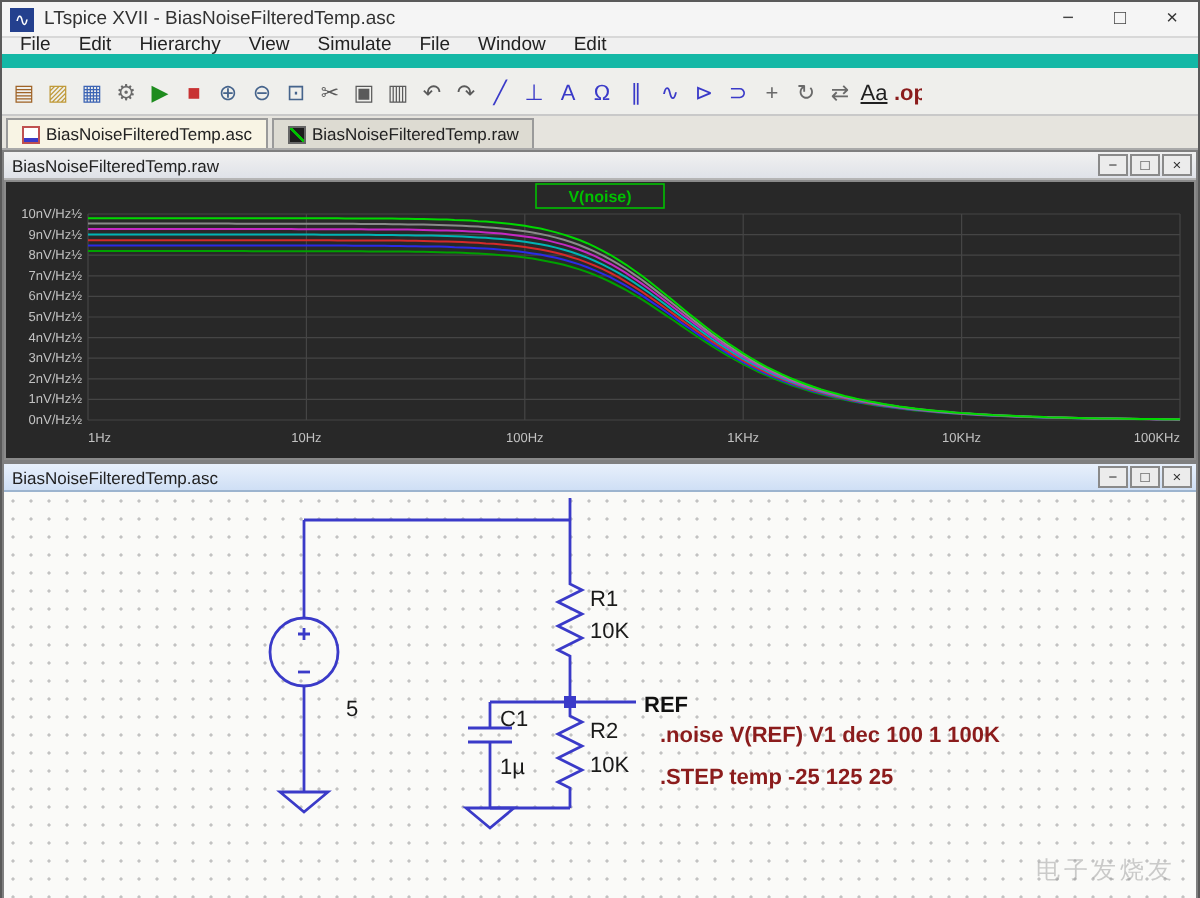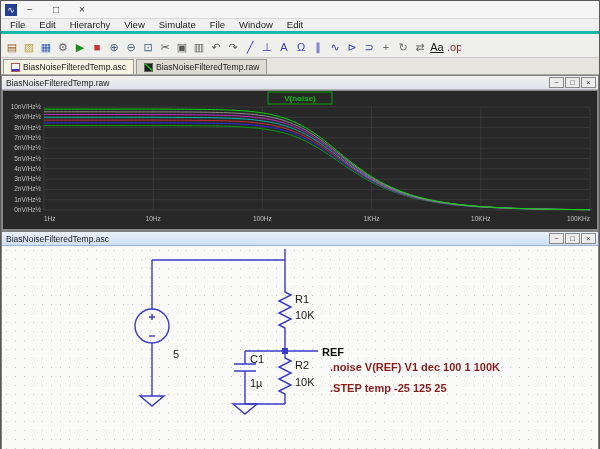--- a/index.html
+++ b/index.html
@@ -9,21 +9,21 @@
 
   
   .titlebar { height:18px; background:#f5f5f5; display:flex; align-items:center; padding-left:4px; border-bottom:1px solid #d8d8d8; flex:0 0 18px; }
   .appicon { width:12px; height:12px; background:#24408e; color:#fff; font-size:9px; line-height:12px; text-align:center; flex:0 0 12px; }
   .apptitle { font-size:9.5px; color:#333; margin-left:5px; flex:1 1 auto; white-space:nowrap; overflow:hidden; }
   .wbtns { display:flex; height:100%; }
   .wbtn { width:26px; height:100%; font-size:10px; line-height:17px; text-align:center; color:#444; }
   .wbtn:last-child { color:#333; }
 
   
-  .menubar { height:15px; flex:0 0 15px; background:#f0f0f0; display:flex; align-items:center; border-bottom:3px solid #14b8a6; padding-left:2px; }
+  .menubar { height:15px; flex:0 0 15px; background:#f0f0f0; display:flex; align-items:center; border-bottom:7px solid #14b8a6; padding-left:2px; }
   .menu-item { font-size:9.5px; color:#222; padding:0 7px; line-height:14px; }
 
   
   .toolbar { height:24px; flex:0 0 24px; background:#efefec; border-bottom:1px solid #c9c9c9; display:flex; align-items:center; padding-left:3px; }
   .tool { width:16px; height:20px; margin-right:1px; font-size:11px; line-height:20px; text-align:center; border:1px solid transparent; border-radius:2px; overflow:hidden; white-space:nowrap; }
 
   
   .tabbar { height:17px; flex:0 0 17px; background:#e6e4de; display:flex; align-items:flex-end; padding:1px 2px 0 2px; border-bottom:1px solid #a9a9a9; }
   .tab { display:inline-flex; align-items:center; gap:3px; padding:0 7px; font-size:8.5px; color:#222; border:1px solid #9a9a9a; border-bottom:none; background:#dddbd2; height:15px; margin-right:2px; white-space:nowrap; }
   .tab.active { background:#f8f4e4; }
@@ -54,20 +54,21 @@
   .directive { font-size:11px; font-weight:700; fill:#8b1c1c; }
   .watermark { position:absolute; right:10px; bottom:5px; font-size:12px; color:#9b9b9b; opacity:.5; letter-spacing:2px; }
 </style>
 </head>
 <body>
 
 <div class="app">
 
   <div class="titlebar">
     <div class="appicon">∿</div>
+    <div class="apptitle">LTspice XVII - BiasNoiseFilteredTemp.asc</div>
     <div class="wbtns">
       <div class="wbtn">−</div>
       <div class="wbtn">□</div>
       <div class="wbtn">×</div>
     </div>
   </div>
 
   <div class="menubar">
       <span class="menu-item">File</span>
       <span class="menu-item">Edit</span>
@@ -99,21 +100,21 @@
       <div class="tool" style="color: rgb(58, 58, 200);">A</div>
       <div class="tool" style="color: rgb(58, 58, 200);">Ω</div>
       <div class="tool" style="color: rgb(58, 58, 200);">∥</div>
       <div class="tool" style="color: rgb(58, 58, 200);">∿</div>
       <div class="tool" style="color: rgb(58, 58, 200);">⊳</div>
       <div class="tool" style="color: rgb(58, 58, 200);">⊃</div>
       <div class="tool" style="color: rgb(106, 106, 106);">+</div>
       <div class="tool" style="color: rgb(106, 106, 106);">↻</div>
       <div class="tool" style="color: rgb(106, 106, 106);">⇄</div>
       <div class="tool" style="color: rgb(32, 32, 32); text-decoration: underline;">Aa</div>
-      <div class="tool" style="color: rgb(139, 28, 28);">.op</div>
+      <div class="tool" style="color: rgb(139, 28, 28); font-weight: bold;">.op</div>
     </div>
 
   <div class="tabbar">
       <div class="tab active">
         <span class="tab-ico ico-schem"></span>
         <span>BiasNoiseFilteredTemp.asc</span>
       </div>
       <div class="tab">
         <span class="tab-ico ico-wave"></span>
         <span>BiasNoiseFilteredTemp.raw</span>
@@ -229,16 +230,17 @@
         <text x="293" y="57" class="clabel">R1</text>
         <text x="293" y="73" class="clabel">10K</text>
         <text x="293" y="123" class="clabel">R2</text>
         <text x="293" y="140" class="clabel">10K</text>
         <text x="248" y="117" class="clabel">C1</text>
         <text x="248" y="141" class="clabel">1µ</text>
         <text x="320" y="110" class="nlabel">REF</text>
         <text x="328" y="125" class="directive">.noise V(REF) V1 dec 100 1 100K</text>
         <text x="328" y="146" class="directive">.STEP temp -25 125 25</text>
       </svg>
+      <div class="watermark">电子发烧友</div>
     </div>
   </div>
 
 </div>
 
 </body></html>

